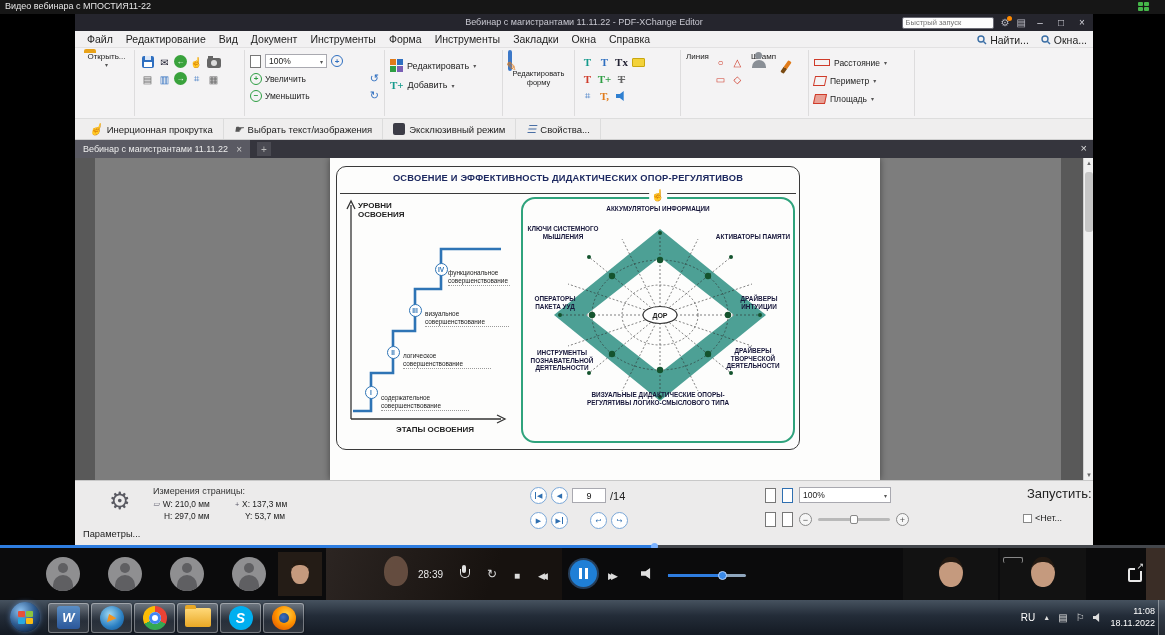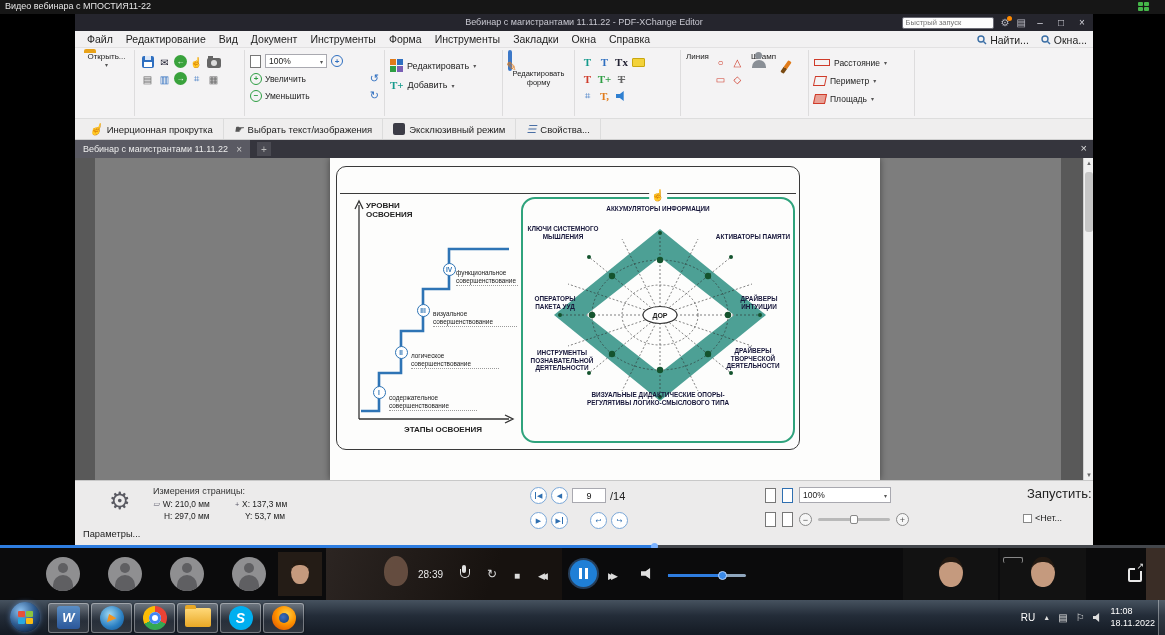--- a/index.html
+++ b/index.html
@@ -88,21 +88,21 @@
   .edge-l{position:absolute;left:0;top:0;width:20px;height:100%;background:#595959}
   .edge-r{position:absolute;right:10px;top:0;width:22px;height:100%;background:#595959}
   .vscroll{position:absolute;right:0;top:0;width:10px;height:100%;background:#efefef;border-left:1px solid #d0d0d0}
   .sb-thumb{position:absolute;left:1px;top:14px;width:8px;height:60px;background:#c6c6c6;border-radius:3px}
   .sb-arr{position:absolute;left:0;width:10px;height:10px;font-size:6px;color:#666;text-align:center;line-height:10px}
   .page{position:absolute;left:255px;top:0;width:550px;height:322px;background:#fdfdfc;box-shadow:0 0 7px rgba(0,0,0,.45)}
   .card{position:absolute;left:6px;top:8px;width:464px;height:284px;border:1.6px solid #3a3a3a;border-radius:10px}
   .card-title{position:absolute;left:8px;right:8px;top:6px;text-align:center;font-size:9.3px;font-weight:bold;color:#1d2960;letter-spacing:.2px}
   .card-hline{position:absolute;left:3px;right:3px;top:26px;border-top:1.4px solid #3a3a3a}
 
-  .stair{position:absolute;left:12px;top:30px;width:172px;height:250px}
+  .stair{position:absolute;left:4px;top:30px;width:172px;height:250px}
   .stair svg{position:absolute;left:0;top:0}
   .axis-y{position:absolute;left:17px;top:4px;width:72px;font-size:8px;font-weight:bold;color:#222;line-height:1.15}
   .axis-x{position:absolute;left:20px;right:4px;top:228px;text-align:center;font-size:8px;font-weight:bold;color:#222}
   .lvl-circ{position:absolute;width:13px;height:13px;border:1.6px solid #2e74b5;border-radius:50%;background:#fff;color:#2e74b5;font-size:6.6px;font-weight:bold;display:flex;align-items:center;justify-content:center}
   .lvl-lab{position:absolute;font-size:6.4px;color:#222;line-height:1.2;border-bottom:1px dotted #999;padding-bottom:1px}
 
   .radial{position:absolute;left:184px;top:30px;width:274px;height:246px;border:2px solid #2fa37c;border-radius:14px}
   .radial svg{position:absolute;left:0;top:0}
   .hand-cursor{position:absolute;left:50%;top:-10px;transform:translateX(-50%);font-size:11px;color:#222;background:#fdfdfc;padding:0 2px}
   .rlab{position:absolute;font-size:6.4px;font-weight:bold;color:#16163a;text-align:center;line-height:1.2}
@@ -179,21 +179,21 @@
   .ic-folder{width:26px;height:19px;background:linear-gradient(#ffd97a,#e9a825);border-radius:2px;position:relative}
   .ic-folder::before{content:"";position:absolute;left:0;top:-3px;width:11px;height:4px;background:#e9a825;border-radius:2px 2px 0 0}
   .ic-skype{width:24px;height:24px;border-radius:50%;background:#00aff0;color:#fff;font-weight:bold;font-size:14px;display:flex;align-items:center;justify-content:center}
   .ic-ff{width:24px;height:24px;border-radius:50%;background:radial-gradient(circle at 60% 35%,#ffd24a,#ff9500 45%,#e66000 80%);position:relative}
   .ic-ff::after{content:"";position:absolute;left:7px;top:7px;width:10px;height:10px;border-radius:50%;background:radial-gradient(circle at 40% 40%,#3b6fc4,#1a3c6e)}
   .tray{position:absolute;right:10px;top:0;height:35px;display:flex;align-items:center;gap:8px;color:#fff}
   .tray-lang{font-size:10px}
   .tray-up{font-size:7px;color:#ddd}
   .tray-ico{font-size:10px;color:#ddd}
   .spk-s{width:10px;height:9px;background:#ddd;clip-path:polygon(0 33%,30% 33%,65% 0,65% 100%,30% 67%,0 67%)}
-  .clock{text-align:left;font-size:9px;line-height:1.3;color:#fff}
+  .clock{text-align:right;font-size:9px;line-height:1.3;color:#fff}
   .showdesk{position:absolute;right:0;top:0;width:7px;height:35px;background:rgba(255,255,255,.07);border-left:1px solid rgba(255,255,255,.35)}
 </style>
 </head>
 <body>
 
 <div class="screen">
 
   <div class="topbar">
     <span class="topbar-title">Видео вебинара с МПОСТИЯ11-22</span>
     <span class="appsgrid">
@@ -415,20 +415,21 @@
       <div class="tab-add">+</div>
       <span class="tabbar-x">×</span>
     </div>
 
     <div class="docarea">
       <div class="edge-l"></div>
       <div class="edge-r"></div>
 
       <div class="page">
         <div class="card">
+          <div class="card-title">ОСВОЕНИЕ И ЭФФЕКТИВНОСТЬ ДИДАКТИЧЕСКИХ ОПОР-РЕГУЛЯТИВОВ</div>
           <div class="card-hline"></div>
 
           <div class="stair">
             <svg width="172" height="250" viewBox="0 0 172 250">
               <line x1="10" y1="8" x2="10" y2="222" stroke="#333" stroke-width="1.3"></line>
               <path d="M6 12 L10 4 L14 12" fill="none" stroke="#333" stroke-width="1.3"></path>
               <line x1="10" y1="222" x2="160" y2="222" stroke="#333" stroke-width="1.3"></line>
               <path d="M156 218 L164 222 L156 226" fill="none" stroke="#333" stroke-width="1.3"></path>
               <path d="M12 214 H30 V176 H52 V134 H74 V92 H100 V52 H160" fill="none" stroke="#2e74b5" stroke-width="2.6"></path>
             </svg>

